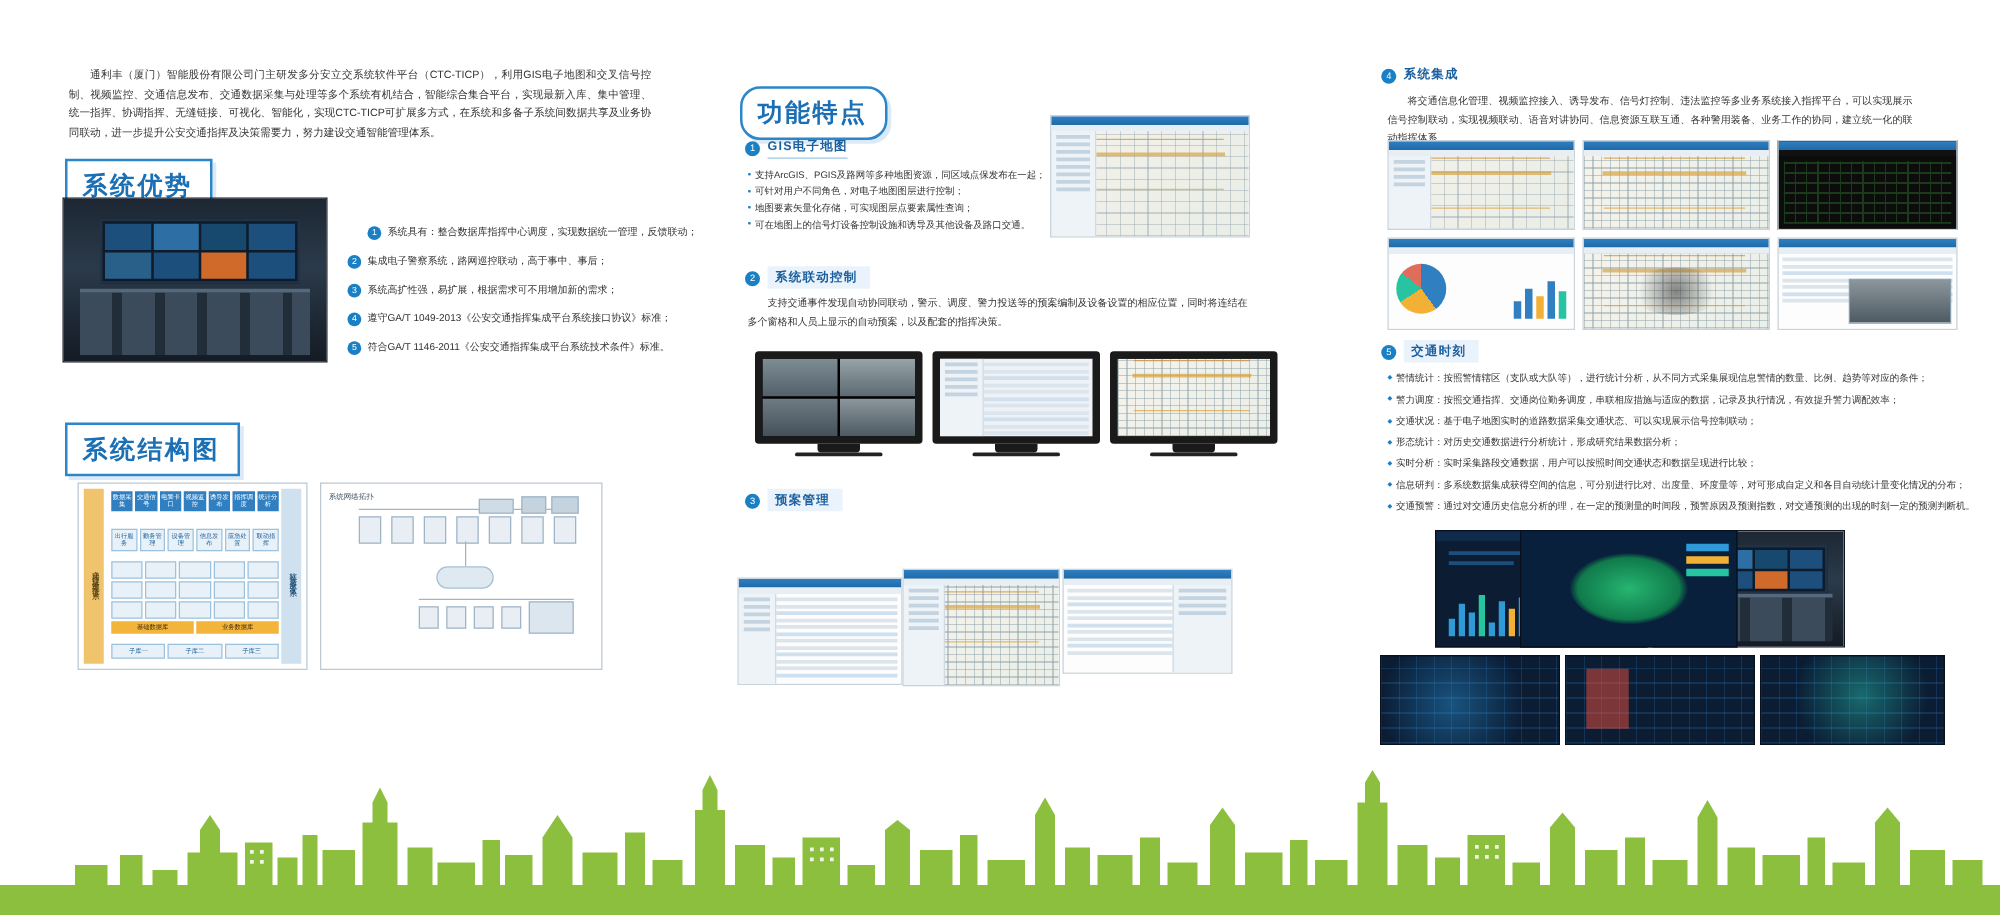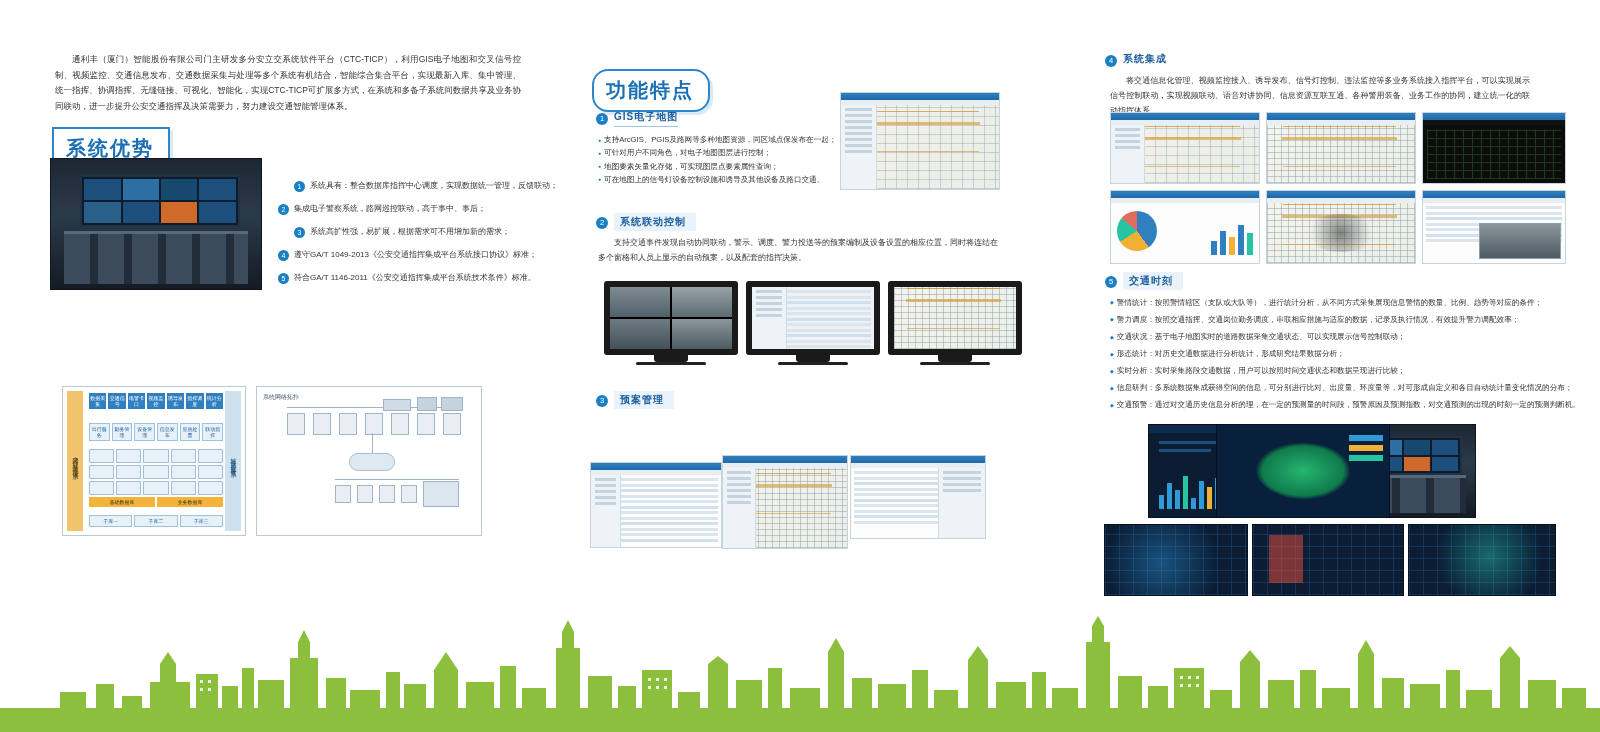--- a/index.html
+++ b/index.html
@@ -175,33 +175,34 @@
   </div>
 
   <div class="numitem" style="left:294px;top:180px;">
     <span class="circnum">1</span>
     <span class="txt">系统具有：整合数据库指挥中心调度，实现数据统一管理，反馈联动；</span>
   </div>
   <div class="numitem" style="left:278px;top:203px;">
     <span class="circnum">2</span>
     <span class="txt">集成电子警察系统，路网巡控联动，高于事中、事后；</span>
   </div>
-  <div class="numitem" style="left:294px;top:226px;">
+  <div class="numitem" style="left:278px;top:226px;">
     <span class="circnum">3</span>
     <span class="txt">系统高扩性强，易扩展，根据需求可不用增加新的需求；</span>
   </div>
   <div class="numitem" style="left:278px;top:249px;">
     <span class="circnum">4</span>
     <span class="txt">遵守GA/T 1049-2013《公安交通指挥集成平台系统接口协议》标准；</span>
   </div>
   <div class="numitem" style="left:278px;top:272px;">
     <span class="circnum">5</span>
     <span class="txt">符合GA/T 1146-2011《公安交通指挥集成平台系统技术条件》标准。</span>
   </div>
 
+  <div class="banner" style="left:52px;top:338px;">系统结构图</div>
 
   <div class="struct" style="left:62px;top:386px;width:182px;height:148px;">
     <div class="lcol">
       <div class="vtext">交通行业标准规范体系</div>
     </div>
     <div class="chips" style="left:26px;top:6px;right:22px;grid-template-columns:repeat(7,1fr);">
       <div class="chip">数据采集</div>
       <div class="chip">交通信号</div>
       <div class="chip">电警卡口</div>
       <div class="chip">视频监控</div>

